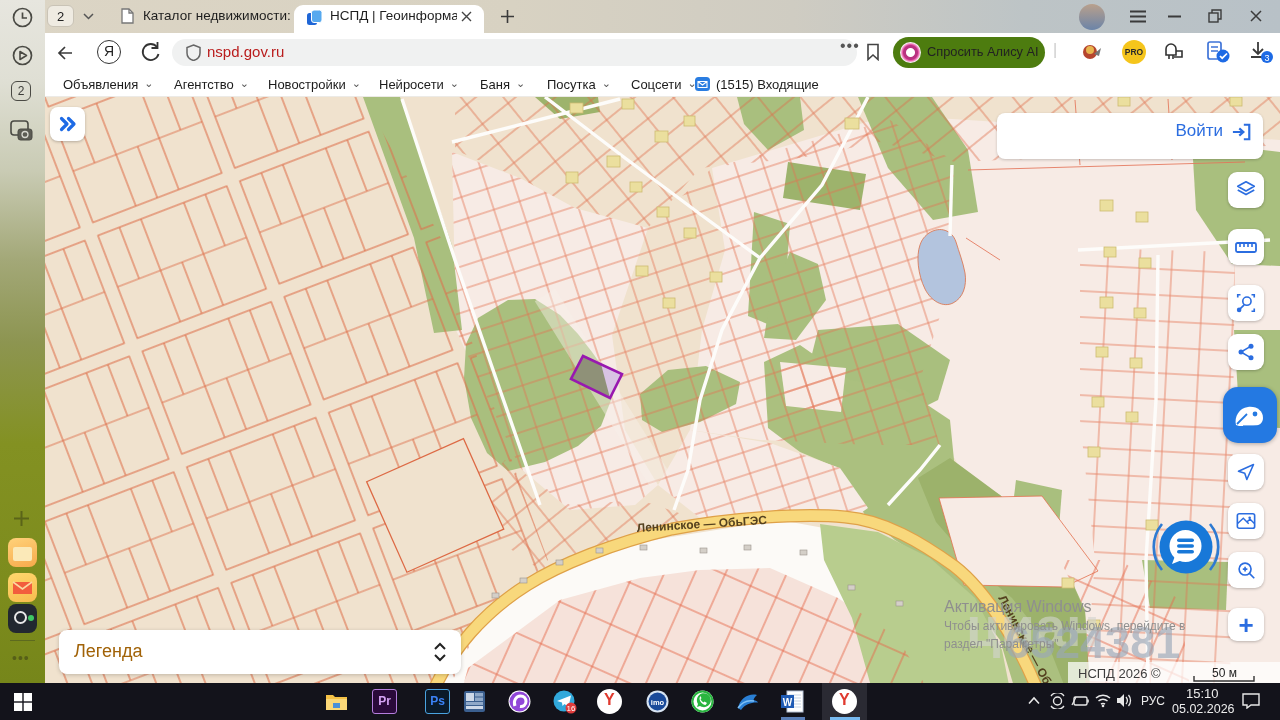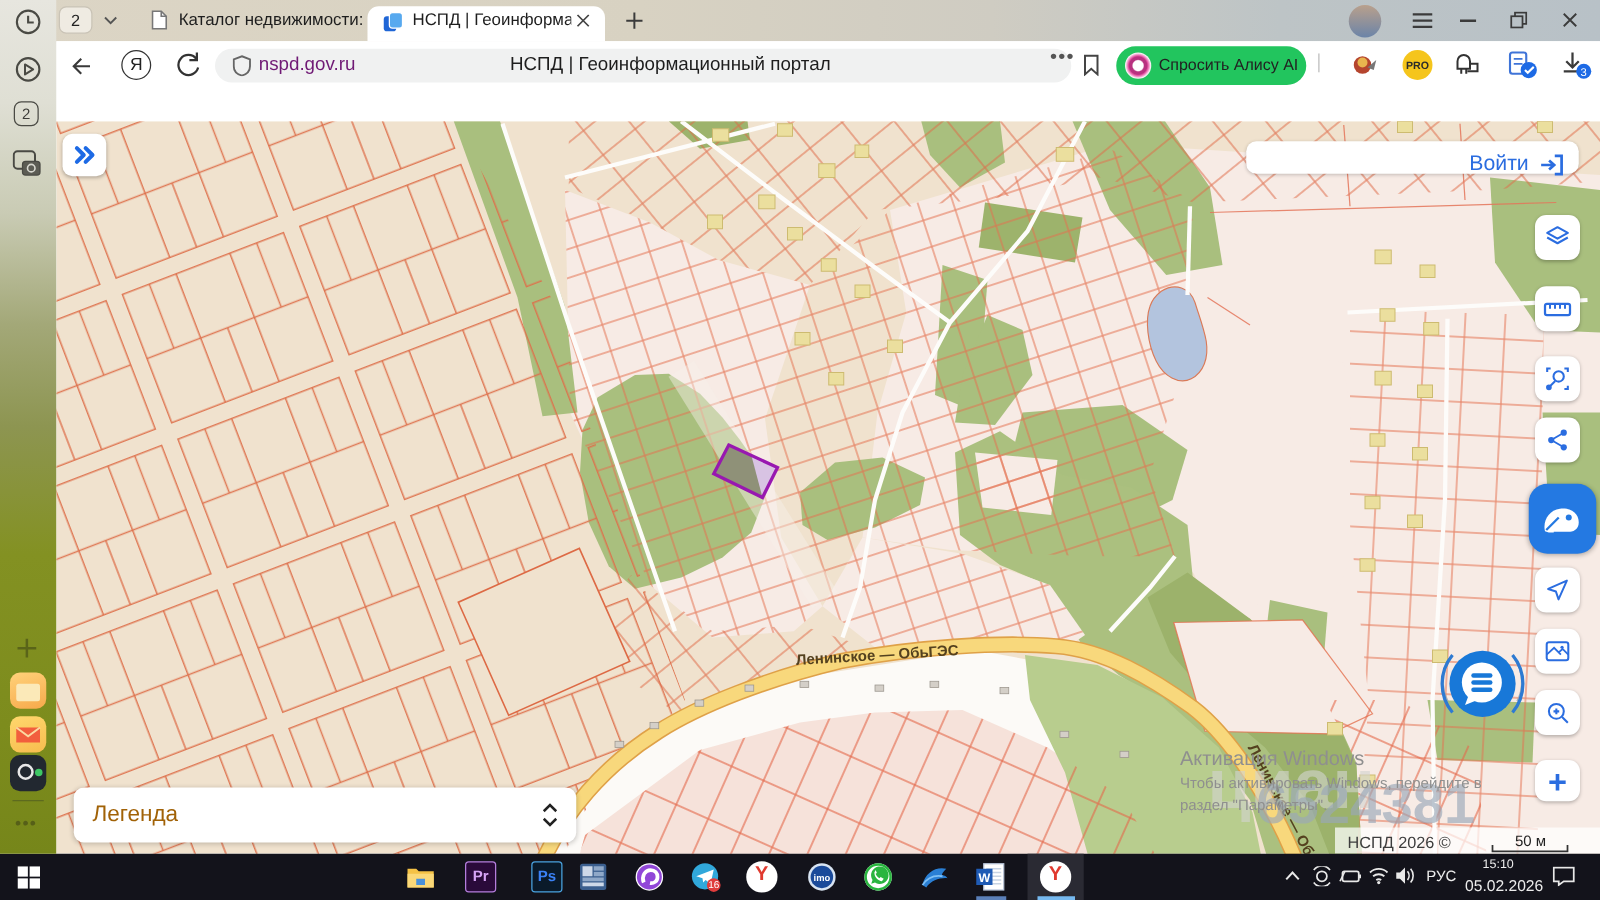--- a/index.html
+++ b/index.html
@@ -195,21 +195,21 @@
 
 <div class="abs" style="left:50px;top:107px;width:35px;height:34px;background:#fff;border-radius:8px;box-shadow:0 1px 3px rgba(0,0,0,.25)">
 <svg style="position:absolute;left:9px;top:9px" width="18" height="16" viewBox="0 0 18 16">
         <g fill="none" stroke="#1d6ae5" stroke-width="3.2" stroke-linecap="round" stroke-linejoin="round">
           <path d="M2.5 2.5 L8 8 L2.5 13.5"></path>
           <path d="M9.5 2.5 L15 8 L9.5 13.5"></path>
         </g>
       </svg>
     </div>
 
-<div class="abs" style="left:997px;top:113px;width:266px;height:26px;background:#fff;border-radius:8px;box-shadow:0 1px 3px rgba(0,0,0,.2)">
+<div class="abs" style="left:997px;top:113px;width:266px;height:46px;background:#fff;border-radius:8px;box-shadow:0 1px 3px rgba(0,0,0,.2)">
   <span style="position:absolute;right:40px;top:8px;font-size:17px;color:#2b6de0">Войти</span>
   <svg style="position:absolute;right:10px;top:9px" width="22" height="20" viewBox="0 0 24 22">
         <g stroke="#2b6de0" stroke-width="2.4" fill="none">
           <path d="M14 3 h6 v16 h-6"></path>
           <path d="M2 11 h11 M9 7 l4.5 4 -4.5 4"></path>
         </g>
       </svg>
 </div>
 
 <div class="abs" style="left:59px;top:630px;width:402px;height:44px;background:#fff;border-radius:8px;box-shadow:0 1px 4px rgba(0,0,0,.2)">
@@ -391,21 +391,21 @@
       </svg>
   <svg class="abs" style="left:1094px;top:10px" width="18" height="15" viewBox="0 0 18 15">
         <path d="M2 5 a10 10 0 0 1 14 0 M4.5 8 a7 7 0 0 1 9 0 M7 11 a4 4 0 0 1 4 0" stroke="#e8e8e8" stroke-width="1.5" fill="none"></path>
         <circle cx="9" cy="13" r="1.3" fill="#e8e8e8"></circle>
       </svg>
   <svg class="abs" style="left:1116px;top:10px" width="17" height="15" viewBox="0 0 17 15">
         <path d="M1 5 h3 l4 -4 v13 l-4 -4 h-3 z" fill="#e8e8e8"></path>
         <path d="M10 4 a5.5 5.5 0 0 1 0 7 M12.5 2 a8.5 8.5 0 0 1 0 11" stroke="#e8e8e8" stroke-width="1.3" fill="none"></path>
       </svg>
   <span class="abs" style="left:1141px;top:11px;color:#ececec;font-size:12px">РУС</span>
-  <span class="abs" style="left:1186px;top:3px;color:#ececec;font-size:10px">15:10</span>
+  <span class="abs" style="left:1186px;top:3px;color:#ececec;font-size:13px">15:10</span>
   <span class="abs" style="left:1172px;top:19px;color:#ececec;font-size:12.5px">05.02.2026</span>
   <svg class="abs" style="left:1242px;top:10px" width="18" height="16" viewBox="0 0 18 16">
         <path d="M1 1 h16 v11 h-8 l-4 3 v-3 h-4 z" fill="none" stroke="#e8e8e8" stroke-width="1.4"></path>
       </svg>
 </div>
 
 <div class="abs" id="tabbar">
   <div class="abs" style="left:47px;top:5px;width:27px;height:22px;background:#efebe2;border:1px solid #c9c3b6;border-radius:6px;text-align:center;font-size:13px;line-height:21px;color:#222">2</div>
   <svg class="abs" style="left:83px;top:13px" width="11" height="7" viewBox="0 0 11 7">
         <path d="M1 1 L5.5 5.5 L10 1" stroke="#555" stroke-width="1.5" fill="none"></path>
@@ -450,27 +450,26 @@
   <div class="abs" style="left:52px;top:7px;width:24px;height:24px;border:1.6px solid #333;border-radius:50%"></div>
   <span class="abs" style="left:59px;top:10px;font-size:14px;color:#222">Я</span>
   <svg class="abs" style="left:96px;top:8px" width="20" height="22" viewBox="0 0 20 22">
         <path d="M16 6 A 8 8 0 1 0 17.5 13" fill="none" stroke="#333" stroke-width="1.8"></path>
         <path d="M16.5 1 L16.5 7 L10.5 7" fill="none" stroke="#333" stroke-width="1.8"></path>
       </svg>
   <div class="abs" style="left:127px;top:6px;width:685px;height:27px;background:#f0f1f1;border-radius:14px"></div>
   <svg class="abs" style="left:141px;top:11px" width="15" height="17" viewBox="0 0 15 17">
         <path d="M7.5 1 L14 3.5 V9 C14 13 11 15.5 7.5 16.5 C4 15.5 1 13 1 9 V3.5 Z" fill="none" stroke="#666" stroke-width="1.5"></path>
       </svg>
-  <span class="abs" style="left:162px;top:10px;font-size:15px;color:#701a75">nspd.gov.ru</span>
-  <span class="abs" style="left:363px;top:10px;font-size:15px;color:#1d1d1d">НСПД | Геоинформационный портал</span>
+  <span class="abs" style="left:162px;top:10px;font-size:15px;color:#b91c1c">nspd.gov.ru</span>
   <span class="abs" style="left:795px;top:4px;font-size:16px;color:#555;letter-spacing:1px">•••</span>
   <svg class="abs" style="left:821px;top:10px" width="14" height="18" viewBox="0 0 14 18">
         <path d="M2 1.5 h10 v15 l-5 -4.5 -5 4.5 z" fill="none" stroke="#444" stroke-width="1.6"></path>
       </svg>
-  <div class="abs" style="left:848px;top:4px;width:152px;height:31px;background:#22c55e;border-radius:16px">
+  <div class="abs" style="left:848px;top:4px;width:152px;height:31px;background:#4d7c0f;border-radius:16px">
     <div class="abs" style="left:7px;top:5px;width:21px;height:21px;border-radius:50%;background:radial-gradient(circle at 50% 50%, #fff 0 4px, #b83280 5px 7px, #e85aa8 8px, #f8eef5 10px)"></div>
     <span class="abs" style="left:34px;top:7px;font-size:12.8px;color:#222;white-space:nowrap">Спросить Алису AI</span>
   </div>
   <span class="abs" style="left:1008px;top:8px;color:#ccc;font-size:16px">|</span>
   <svg class="abs" style="left:1035px;top:7px" width="24" height="24" viewBox="0 0 24 24">
         <circle cx="10" cy="12" r="7" fill="#b5452e"></circle>
         <circle cx="10" cy="10" r="4" fill="#e8b54e"></circle>
         <path d="M14 14 l7 -6 -2 8 z" fill="#777"></path>
       </svg>
   <div class="abs" style="left:1077px;top:7px;width:24px;height:24px;border-radius:50%;background:#f5c51c;text-align:center;font-size:8.5px;font-weight:bold;line-height:24px;color:#2b2b2b">PRO</div>
@@ -483,20 +482,34 @@
         <circle cx="17" cy="16" r="6.5" fill="#1d6ae5"></circle>
         <path d="M14 16 l2.2 2.2 L21 13.5" stroke="#fff" stroke-width="1.7" fill="none"></path>
       </svg>
   <svg class="abs" style="left:1203px;top:7px" width="26" height="24" viewBox="0 0 26 24">
         <path d="M10 2 v11 M5 9 l5 5 5 -5 M3 17 h14" stroke="#3b3b3b" stroke-width="1.8" fill="none"></path>
         <circle cx="19" cy="17" r="6" fill="#1d6ae5"></circle>
         <text x="19" y="21" font-size="9" fill="#fff" text-anchor="middle">3</text>
       </svg>
 </div>
 
+<div class="abs" id="bmbar">
+  <span class="bm" style="left:18px">Объявления</span>
+  <span class="bm" style="left:129px">Агентство</span>
+  <span class="bm" style="left:223px">Новостройки</span>
+  <span class="bm" style="left:334px">Нейросети</span>
+  <span class="bm" style="left:435px">Баня</span>
+  <span class="bm" style="left:502px">Посутка</span>
+  <span class="bm" style="left:586px">Соцсети</span>
+  <svg class="abs" style="left:650px;top:5px" width="15" height="14" viewBox="0 0 15 14">
+        <rect x="0" y="0" width="15" height="14" rx="3.5" fill="#2a7de1"></rect>
+        <path d="M3 4.5 h9 v6 h-9 z M3 4.5 L7.5 8 L12 4.5" fill="none" stroke="#fff" stroke-width="1.1"></path>
+      </svg>
+  <span class="abs" style="left:671px;top:5px;font-size:13px;color:#1c1c1c">(1515) Входящие</span>
+</div>
 
 <div class="abs" id="sidebar">
   <svg class="abs" style="left:12px;top:7px" width="21" height="21" viewBox="0 0 21 21">
         <circle cx="10.5" cy="10.5" r="9" fill="none" stroke="#4a4a44" stroke-width="1.7"></circle>
         <path d="M10.5 5.5 V11 H15" stroke="#4a4a44" stroke-width="1.7" fill="none"></path>
       </svg>
   <svg class="abs" style="left:12px;top:45px" width="21" height="21" viewBox="0 0 21 21">
         <circle cx="10.5" cy="10.5" r="9" fill="none" stroke="#4a4a44" stroke-width="1.7"></circle>
         <path d="M8 6.5 L14.5 10.5 L8 14.5 Z" fill="none" stroke="#4a4a44" stroke-width="1.6" stroke-linejoin="round"></path>
       </svg>

